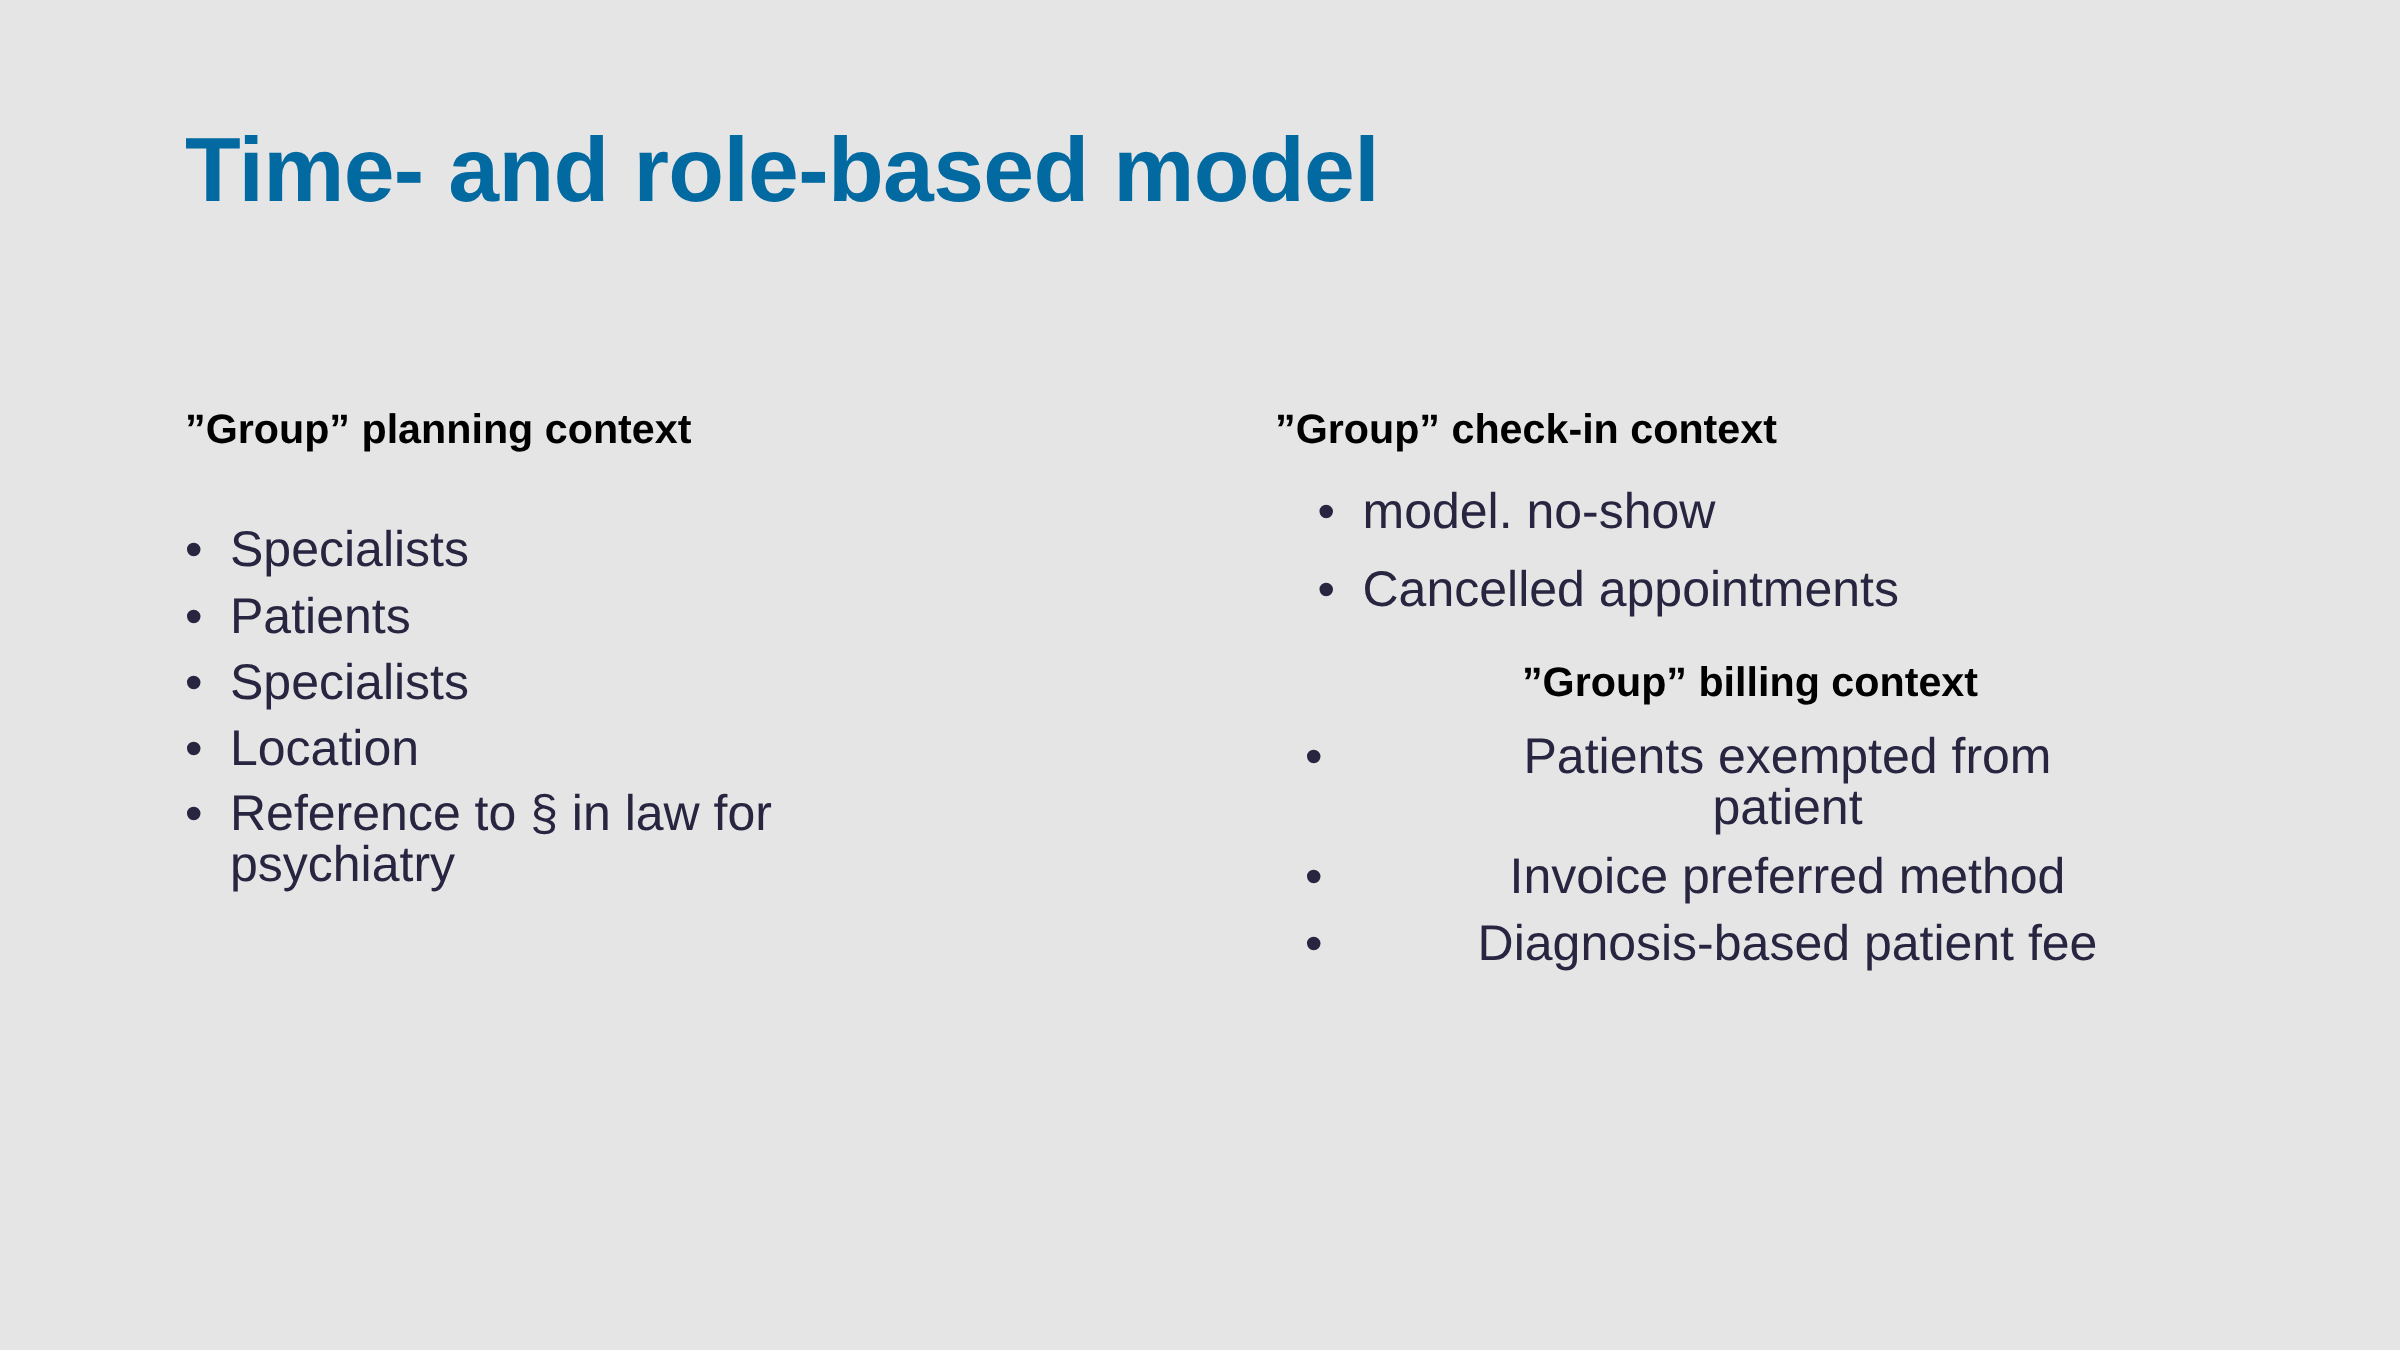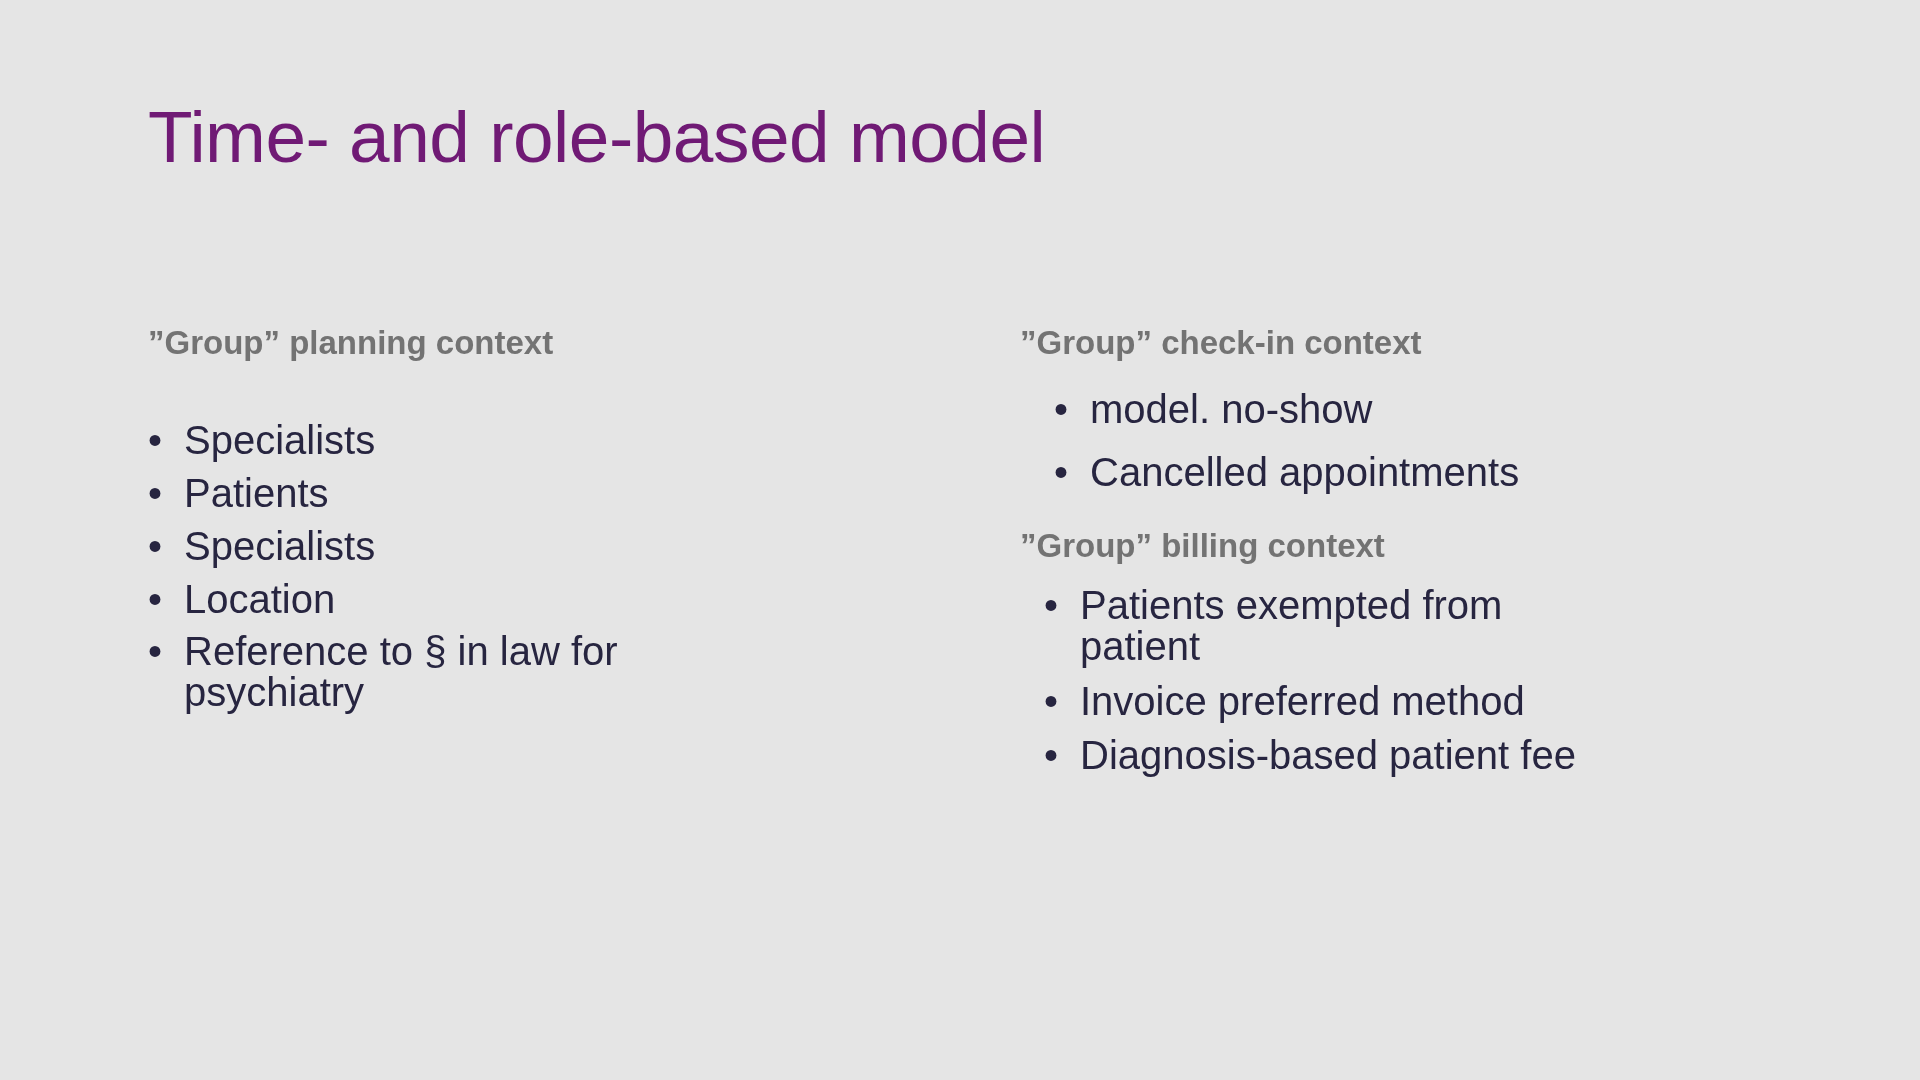--- a/index.html
+++ b/index.html
@@ -21,24 +21,24 @@
     height: 1080px;
     background: #e5e5e5;
   }
 
   
   .slide-title {
     position: absolute;
     left: 148px;
     top: 96px;
     font-size: 73px;
-    font-weight: normal;
+    font-weight: bold;
     letter-spacing: -0.5px;
     line-height: 1.12;
-    color: #701a75;
+    color: #0369a1;
     white-space: nowrap;
   }
 
   
   .column {
     position: absolute;
     top: 322px;
   }
   .column-left {
     left: 148px;
@@ -46,21 +46,21 @@
   }
   .column-right {
     left: 1020px;
     width: 760px;
   }
 
   .section-header {
     font-size: 33px;
     font-weight: bold;
     line-height: 1.25;
-    color: #737373;
+    color: #000000;
     white-space: nowrap;
   }
 
   .bullet-list {
     list-style: none;
     margin: 0;
     padding: 0;
   }
 
   .bullet-item {
@@ -96,20 +96,21 @@
   }
   .group-checkin .bullet-item {
     margin-bottom: 22px;
   }
   .group-checkin .bullet-item:last-child {
     margin-bottom: 0;
   }
 
   .group-billing {
     margin-top: 32px;
+    text-align: center;
   }
   .group-billing .bullet-list {
     margin-top: 19px;
     padding-left: 24px;
   }
   .group-billing .bullet-item {
     margin-bottom: 14px;
   }
   .group-billing .bullet-item:last-child {
     margin-bottom: 0;

